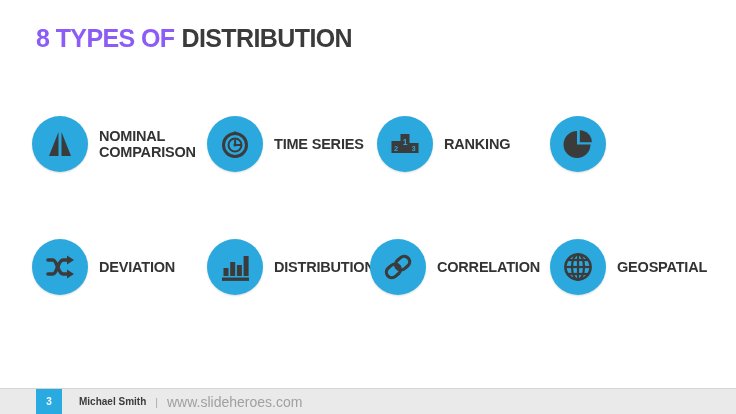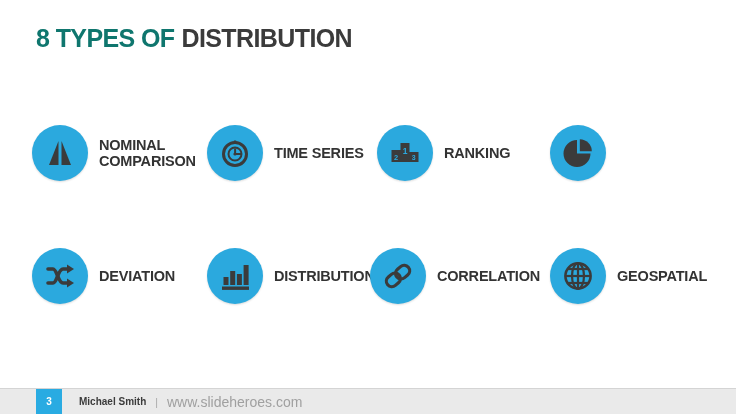--- a/index.html
+++ b/index.html
@@ -28,28 +28,28 @@
     left: 36px;
     top: 26px;
     line-height: 1;
     white-space: nowrap;
   }
   .title-text {
     font-size: 25px;
     font-weight: bold;
     letter-spacing: -0.6px;
   }
-  .title-blue { color: #0f766e; }
+  .title-blue { color: #8b5cf6; }
   .title-dark { color: #3B3B3B; }
 
   
   .grid {
     position: absolute;
     left: 0;
-    top: 113px;
+    top: 104px;
     width: 596px;
   }
   .row {
     position: relative;
     height: 123px;
   }
   .cell {
     position: absolute;
     display: flex;
     align-items: center;

